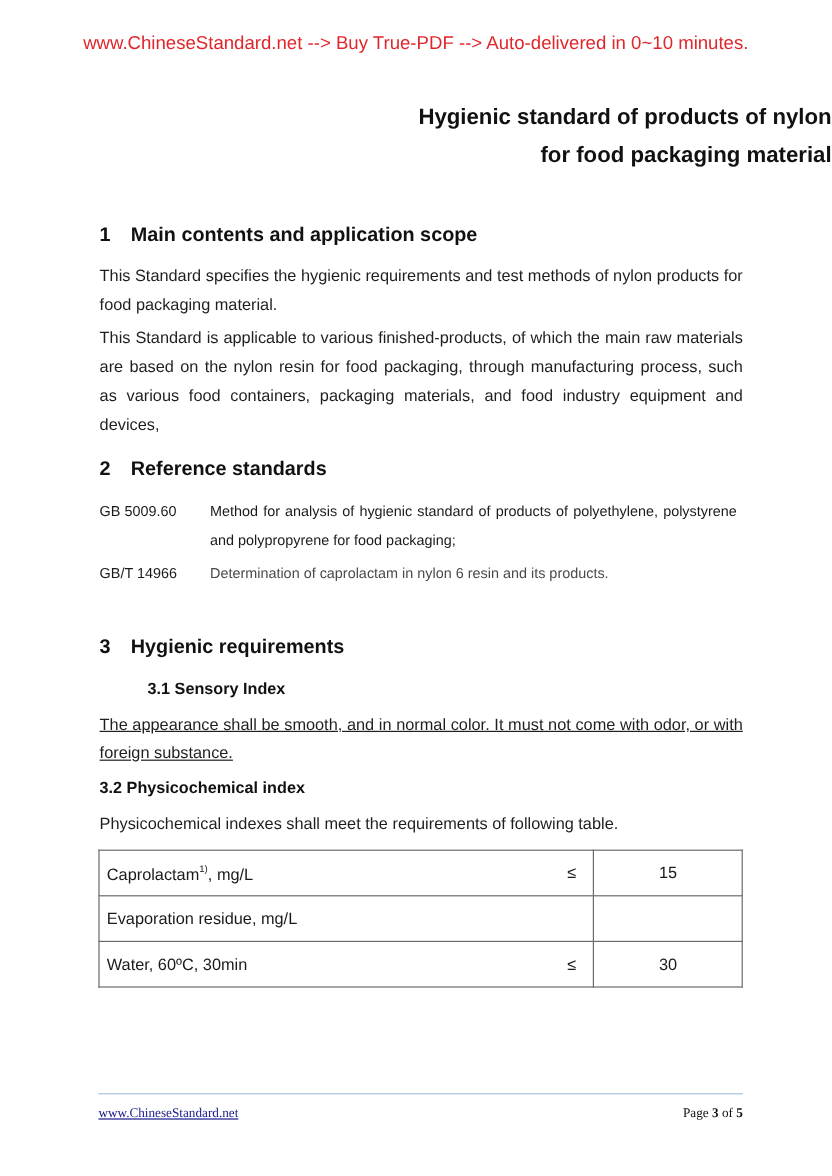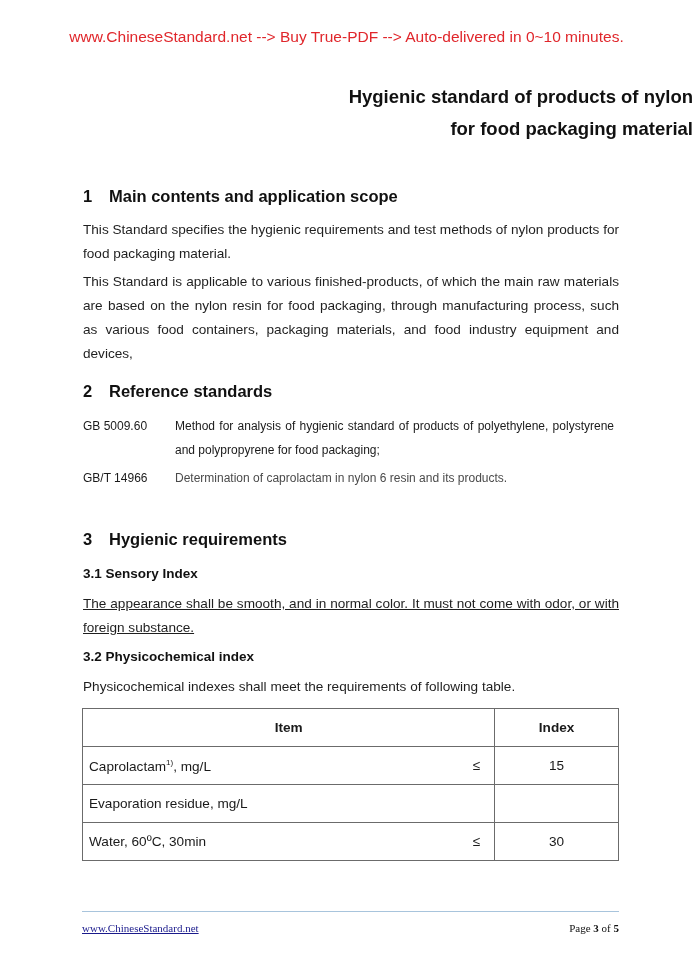--- a/index.html
+++ b/index.html
@@ -51,35 +51,31 @@
   <span class="desc">Method for analysis of hygienic standard of products of polyethylene, polystyrene and polypropyrene for food packaging;</span>
 </div>
 <div class="ref" style="top:466px; height:24px;">
   <span class="code">GB/T 14966</span>
   <span class="desc grey">Determination of caprolactam in nylon 6 resin and its products.</span>
 </div>
 
 <div class="h1" style="top:530px;">
   <span class="num">3</span><span>Hygienic requirements</span>
 </div>
-<div class="h2" style="top:566px;">3.1 Sensory Index</div>
+<div class="h2" style="top:566px;margin-left:40px;">3.1 Sensory Index</div>
 <div class="para" style="top:592px;text-decoration:underline;">The appearance shall be smooth, and in normal color. It must not come with odor, or with foreign substance.</div>
 <div class="h2" style="top:649px;text-align:center;">3.2 Physicochemical index</div>
 <div class="para" style="top:675px;">Physicochemical indexes shall meet the requirements of following table.</div>
 
 <table class="idx">
   <colgroup>
       <col style="width:413px">
       <col style="width:124px">
     </colgroup>
   <tbody>
-      <tr>
-    <th>Item</th>
-    <th>Index</th>
-  </tr>
   <tr>
     <td class="item">
       <span>Caprolactam</span><sup>1)</sup><span>, mg/L</span>
       <span class="le">≤</span>
     </td>
     <td class="val">15</td>
   </tr>
   <tr>
     <td class="item">
       <span>Evaporation residue, mg/L</span>

